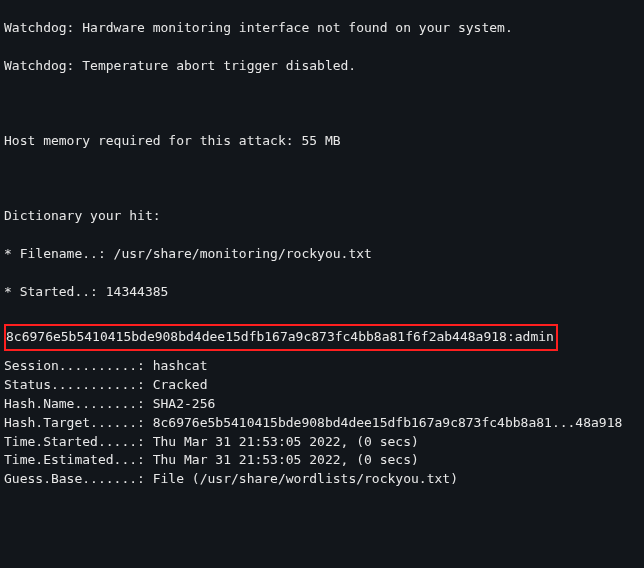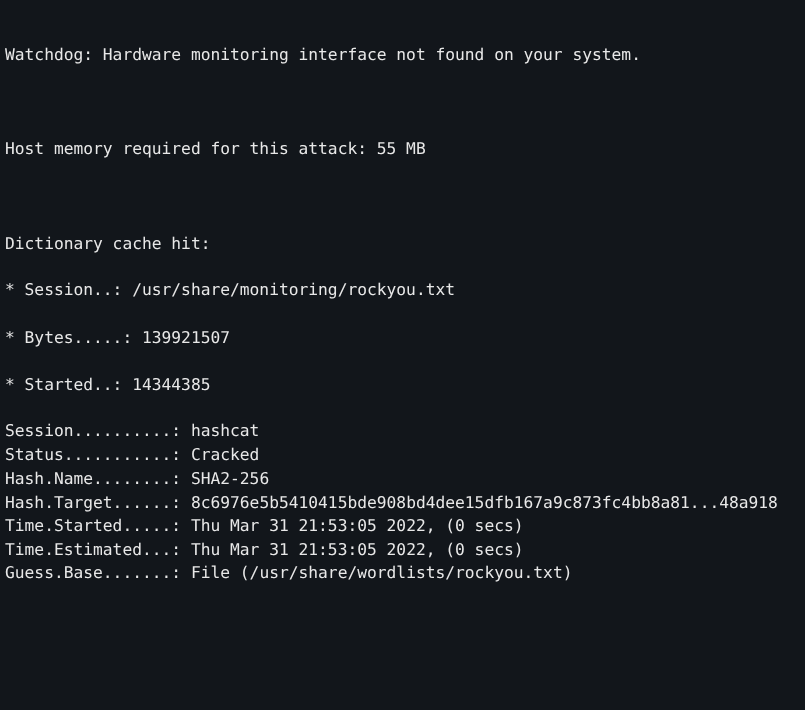--- a/index.html
+++ b/index.html
@@ -8,45 +8,46 @@
     background: #12161b;
     color: #e8e8e8;
     font-family: "Menlo", "Consolas", "DejaVu Sans Mono", monospace;
     font-size: 13px;
     line-height: 1.45;
   }
   .term {
     box-sizing: border-box;
     width: 644px;
     height: 568px;
-    padding: 17px 4px 4px 4px;
+    padding: 0 4px 4px 4px;
     white-space: pre;
     overflow: hidden;
   }
   .line { display: block; }
   .highlight-box {
     display: inline-block;
     border: 2px solid #ff1f1f;
     padding: 2px 2px 2px 0;
     margin: 4px 0 6px 0;
   }
   .kv-row { display: block; }
   .kv-label { }
   .kv-val { }
   .spacer { display:block; height: 1.45em; }
 </style>
 </head>
 <body>
 
 <div class="term">
 <span class="line">Watchdog: Hardware monitoring interface not found on your system.</span>
+<span class="line">Watchdog: Temperature abort trigger disabled.</span>
 <span class="spacer"></span>
 <span class="line">Host memory required for this attack: 55 MB</span>
 <span class="spacer"></span>
-<span class="line">Dictionary cache hit:</span>
-<span class="kv-row"><span class="kv-label">* Session..:</span> <span class="kv-val">/usr/share/monitoring/rockyou.txt</span></span>
-<span class="kv-row"><span class="kv-label">* Bytes.....:</span> <span class="kv-val">139921507</span></span>
+<span class="line">Dictionary your hit:</span>
+<span class="kv-row"><span class="kv-label">* Filename..:</span> <span class="kv-val">/usr/share/monitoring/rockyou.txt</span></span>
 <span class="kv-row"><span class="kv-label">* Started..:</span> <span class="kv-val">14344385</span></span>
+<span class="highlight-box"><span>8c6976e5b5410415bde908bd4dee15dfb167a9c873fc4bb8a81f6f2ab448a918:admin</span></span>
 <div id="status-block"><span class="kv-row"><span class="kv-label">Session..........:</span> <span class="kv-val">hashcat</span></span><span class="kv-row"><span class="kv-label">Status...........:</span> <span class="kv-val">Cracked</span></span><span class="kv-row"><span class="kv-label">Hash.Name........:</span> <span class="kv-val">SHA2-256</span></span><span class="kv-row"><span class="kv-label">Hash.Target......:</span> <span class="kv-val">8c6976e5b5410415bde908bd4dee15dfb167a9c873fc4bb8a81...48a918</span></span><span class="kv-row"><span class="kv-label">Time.Started.....:</span> <span class="kv-val">Thu Mar 31 21:53:05 2022, (0 secs)</span></span><span class="kv-row"><span class="kv-label">Time.Estimated...:</span> <span class="kv-val">Thu Mar 31 21:53:05 2022, (0 secs)</span></span><span class="kv-row"><span class="kv-label">Guess.Base.......:</span> <span class="kv-val">File (/usr/share/wordlists/rockyou.txt)</span></span></div>
 
 
 
 </div>
 
 </body></html>

